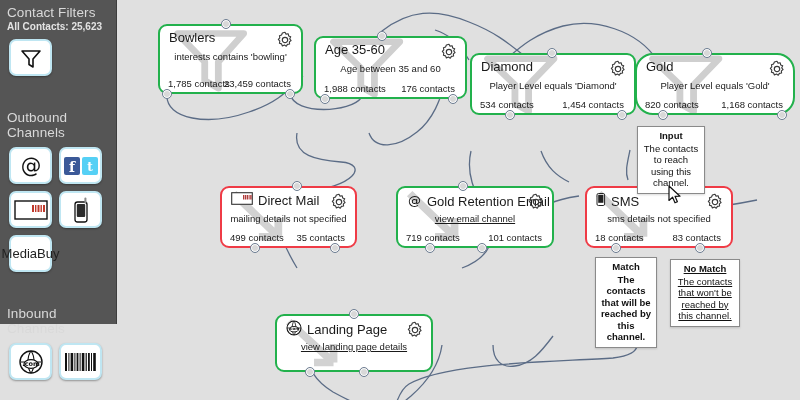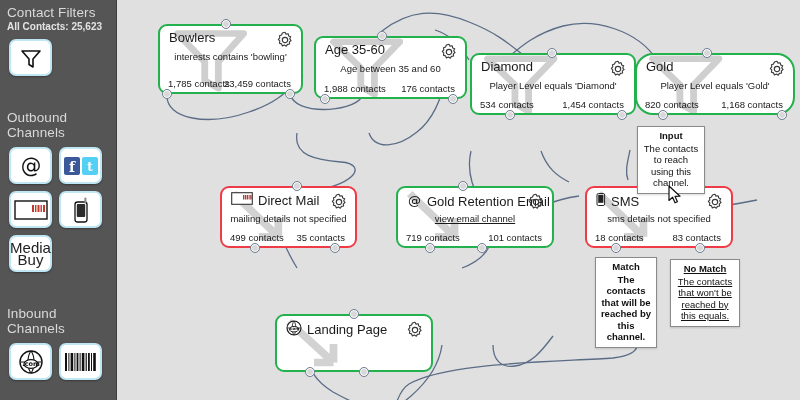--- a/index.html
+++ b/index.html
@@ -6,43 +6,43 @@
   body{
     width:800px;height:400px;overflow:hidden;
     font-family:"Liberation Sans","DejaVu Sans",sans-serif;
     background:#e0e0e0;
     -webkit-font-smoothing:antialiased;
   }
   #app{position:relative;width:800px;height:400px;}
 
   
   #sidebar{
-    position:absolute;left:0;top:0;width:117px;height:400px;
+    position:absolute;left:0;top:0;width:117px;height:324px;
     background:#555555;
     border-right:1px solid #3d3d3d;
     box-sizing:border-box;
   }
   .side-title{
     color:#d9d9d9;font-size:13.5px;letter-spacing:.1px;
     padding:5px 0 0 7px;
   }
   .side-sub{
     color:#e3e3e3;font-size:10px;font-weight:bold;
     padding:1px 0 0 7px;
   }
   .tile-row{display:flex;gap:7px;padding-left:9px;margin-top:7px;}
   .tile{
     width:43px;height:37px;border-radius:7px;
     background:#ffffff;border:2px solid #bfe6f2;
     box-sizing:border-box;display:flex;align-items:center;justify-content:center;
     box-shadow:0 1px 2px rgba(0,0,0,.35);
   }
   .tile.text{
-    font-size:15px;color:#222;line-height:12px;text-align:right;
-    flex-direction:column;
+    font-size:13px;color:#222;line-height:12px;text-align:right;
+    flex-direction:row;
   }
   .tile svg{display:block;}
   .gap-l{margin-top:29px;}
 
   
   #canvas{
     position:absolute;left:117px;top:0;width:683px;height:400px;
     background:#e0e0e0;overflow:hidden;
   }
   #wires{position:absolute;left:0;top:0;width:683px;height:400px;}
@@ -423,21 +423,21 @@
     <div class="dot" style="left:494px;top:243px;"></div>
     <div class="dot" style="left:578px;top:243px;"></div>
 
     <div class="tip" style="left:478px;top:257px;width:62px;font-weight:bold;">
       <b>Match</b>
       <span>The contacts that will be reached by this channel.</span>
     </div>
 
     <div class="tip" style="left:553px;top:259px;width:70px;text-decoration:underline;">
       <b>No Match</b>
-      <span>The contacts that won't be reached by this equals.</span>
+      <span>The contacts that won't be reached by this channel.</span>
     </div>
 
     <div class="node" style="left:158px;top:314px;width:158px;height:58px;">
       <div class="inner">
         <svg class="wm" viewBox="0 0 158 58" preserveAspectRatio="none">
           <path d="M12 6 L58 50 M58 50 L58 30 M58 50 L38 50" fill="none" stroke="#d2d2d2" stroke-width="8" stroke-linejoin="round"></path>
         </svg>
         <div class="ntitle">
           <span class="ic">
             <svg width="16" height="16" viewBox="0 0 16 16">
@@ -446,20 +446,21 @@
               <ellipse cx="8" cy="9.2" rx="4.4" ry="2.7" fill="#fff" stroke="#111" stroke-width=".9"></ellipse>
               <text x="8" y="10.4" font-size="4" font-weight="bold" text-anchor="middle" font-family="DejaVu Sans, sans-serif" fill="#111">.com</text>
             </svg>
           </span>
           <span>Landing Page</span>
         </div>
         <svg class="gear" width="18" height="18" viewBox="0 0 24 24">
           <path d="M12 8.4a3.6 3.6 0 100 7.2 3.6 3.6 0 000-7.2z" fill="none" stroke="#3a3a3a" stroke-width="1.6"></path>
           <path d="M12 1.6l1.4 2.6 2.9-.5.6 2.9 2.7 1.2-1.3 2.6 1.8 2.3-2.3 1.8.3 2.9-2.9.4-1.5 2.5-2.5-1.5-2.7 1.1-1.1-2.7-2.8-.9.5-2.9-2-2.1 2-2.1-.5-2.9 2.8-.9 1.1-2.7z" fill="none" stroke="#3a3a3a" stroke-width="1.5" stroke-linejoin="round"></path>
         </svg>
+        <div class="ndesc link">view landing page details</div>
       </div>
     </div>
     <div class="dot" style="left:232px;top:309px;"></div>
     <div class="dot" style="left:188px;top:367px;"></div>
     <div class="dot" style="left:242px;top:367px;"></div>
 
     <svg id="cursor" width="14" height="20" viewBox="0 0 14 20" style="left:551px;top:185px;">
       <path d="M1 1 L1 15.5 L4.6 12.2 L7 17.8 L9.4 16.7 L7.1 11.4 L12 11.2 Z" fill="#fff" stroke="#111" stroke-width="1.2" stroke-linejoin="round"></path>
     </svg>
 

